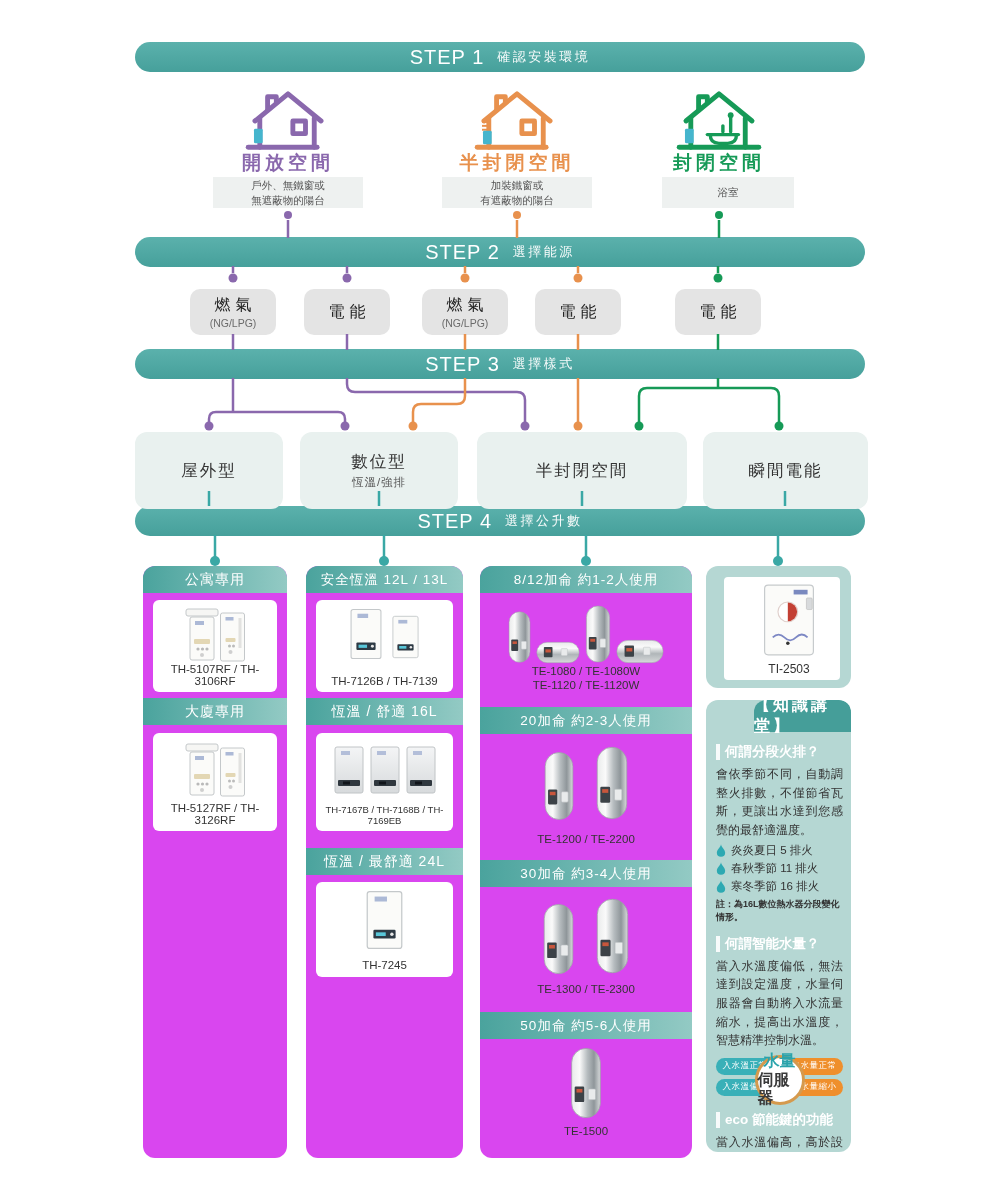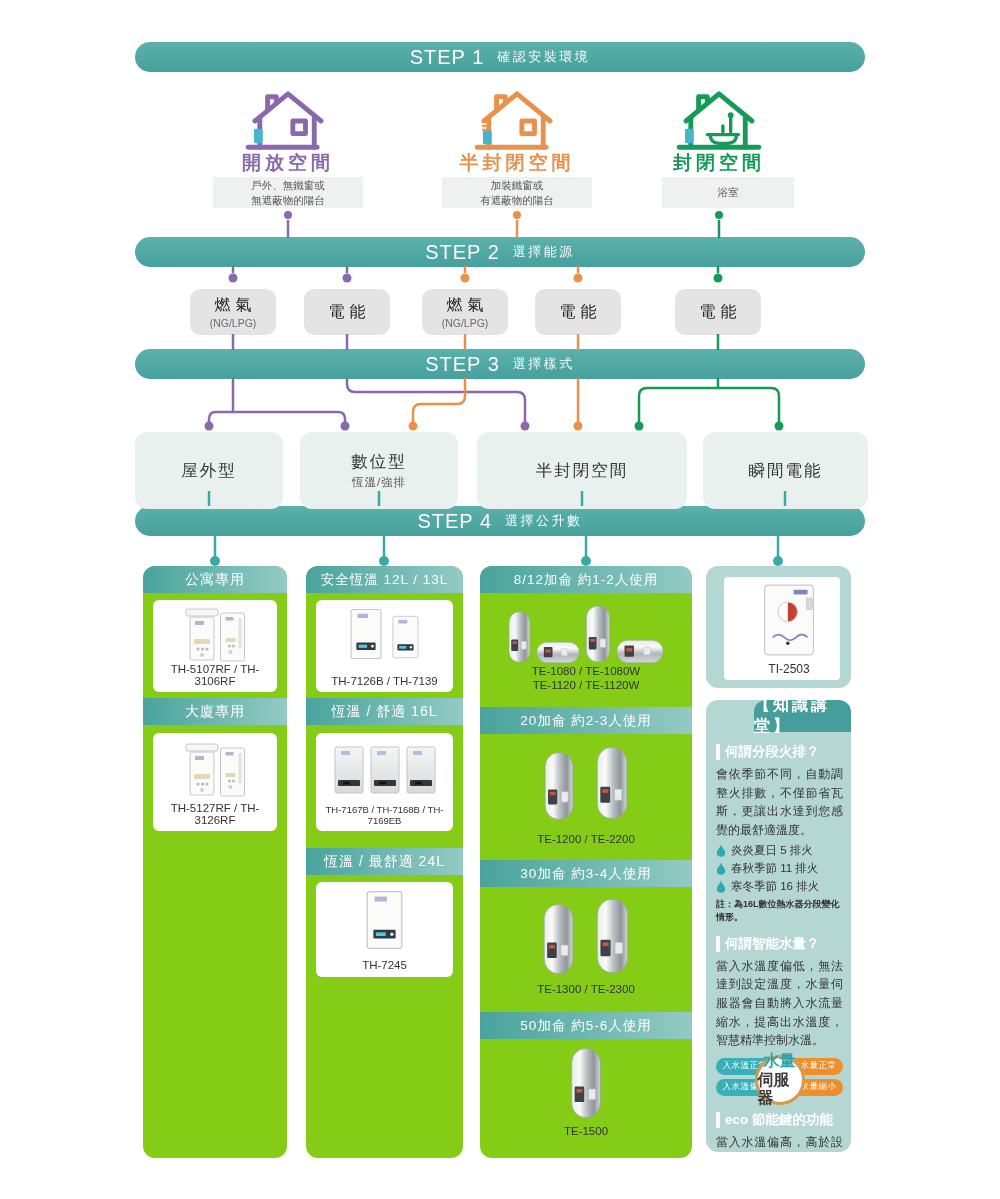--- a/index.html
+++ b/index.html
@@ -24,21 +24,21 @@
               justify-content:center;color:#222;z-index:2;}
   .energy-btn .lbl{font-size:16px;font-weight:500;letter-spacing:5px;text-indent:5px;}
   .energy-btn .esub{font-size:10.5px;color:#6b6b6b;margin-top:1px;}
   
   .style-box{position:absolute;top:432px;height:77px;background:#e9f1ef;border-radius:12px;
              display:flex;flex-direction:column;align-items:center;justify-content:center;
              color:#333;z-index:2;}
   .style-box .lbl{font-size:16.5px;font-weight:500;letter-spacing:2px;}
   .style-box .ssub{font-size:11.5px;color:#555;margin-top:2px;letter-spacing:1px;}
   
-  .column{position:absolute;top:566px;height:592px;background:#84cc16;border-radius:12px;z-index:1;}
+  .column{position:absolute;top:566px;height:592px;background:#d946ef;border-radius:12px;z-index:1;}
   .col-header{position:absolute;left:0;width:100%;height:27px;color:#fff;
               background:linear-gradient(90deg,#4aa39d,#93cac4);
               display:flex;align-items:center;justify-content:center;letter-spacing:1px;}
   .col-header.top{border-radius:12px 12px 0 0;}
   .white-box{position:absolute;left:10px;right:10px;background:#fff;border-radius:6px;}
   .prod{position:absolute;display:flex;align-items:flex-end;justify-content:center;width:100%;}
   .model-label{position:absolute;width:100%;text-align:center;font-size:11.5px;color:#333;}
   
   .ti-box{position:absolute;left:706px;top:566px;width:145px;height:122px;background:#b5d7d3;
           border-radius:12px;z-index:1;}

